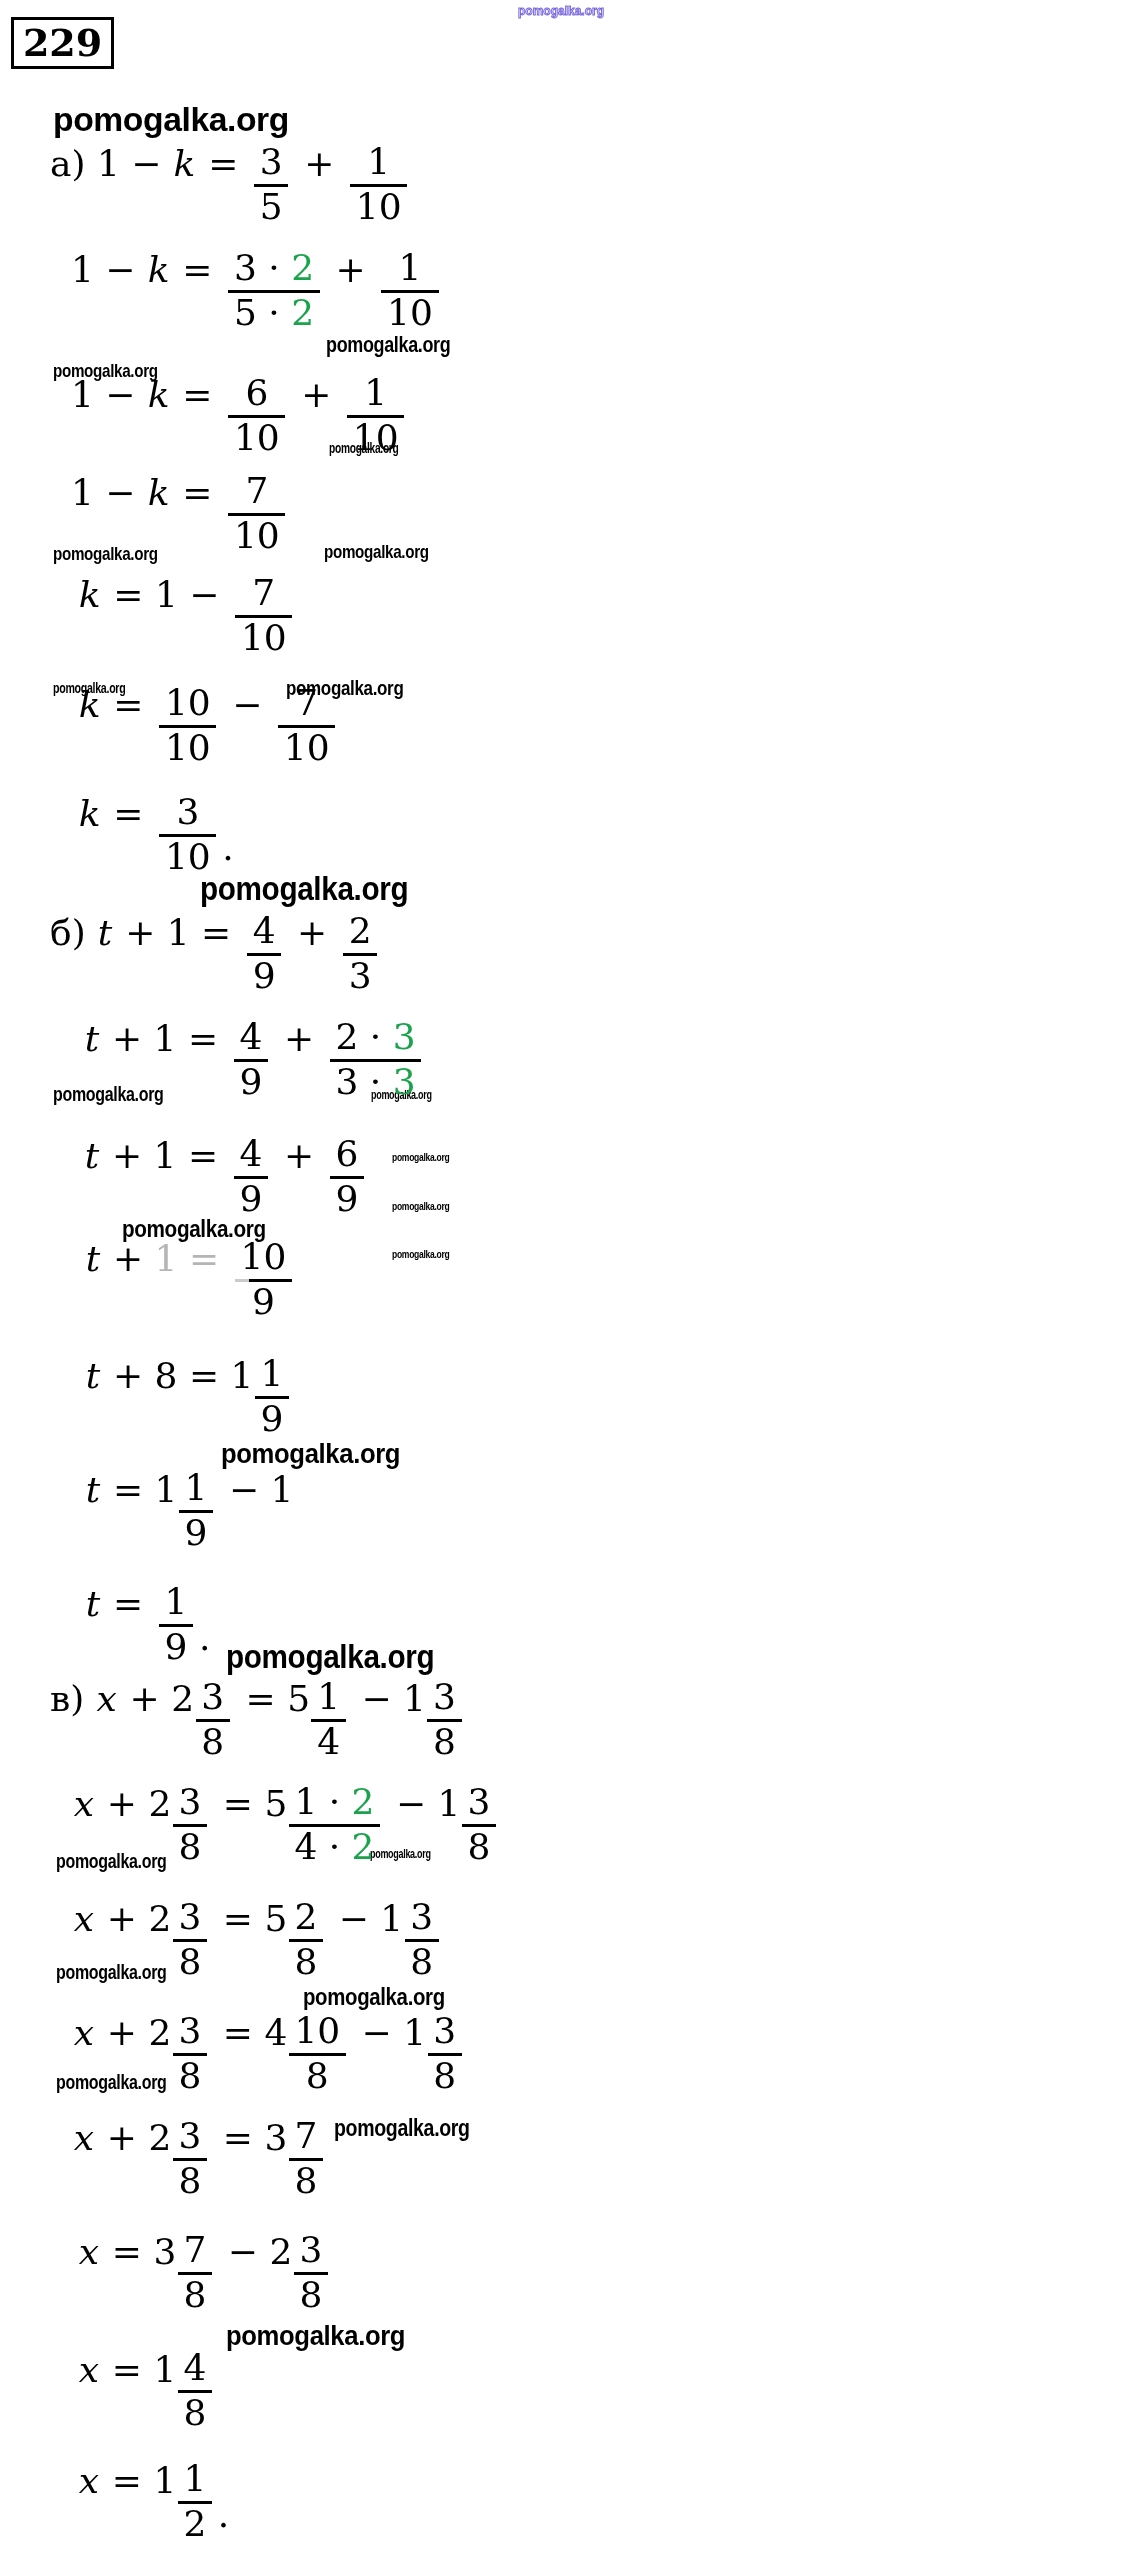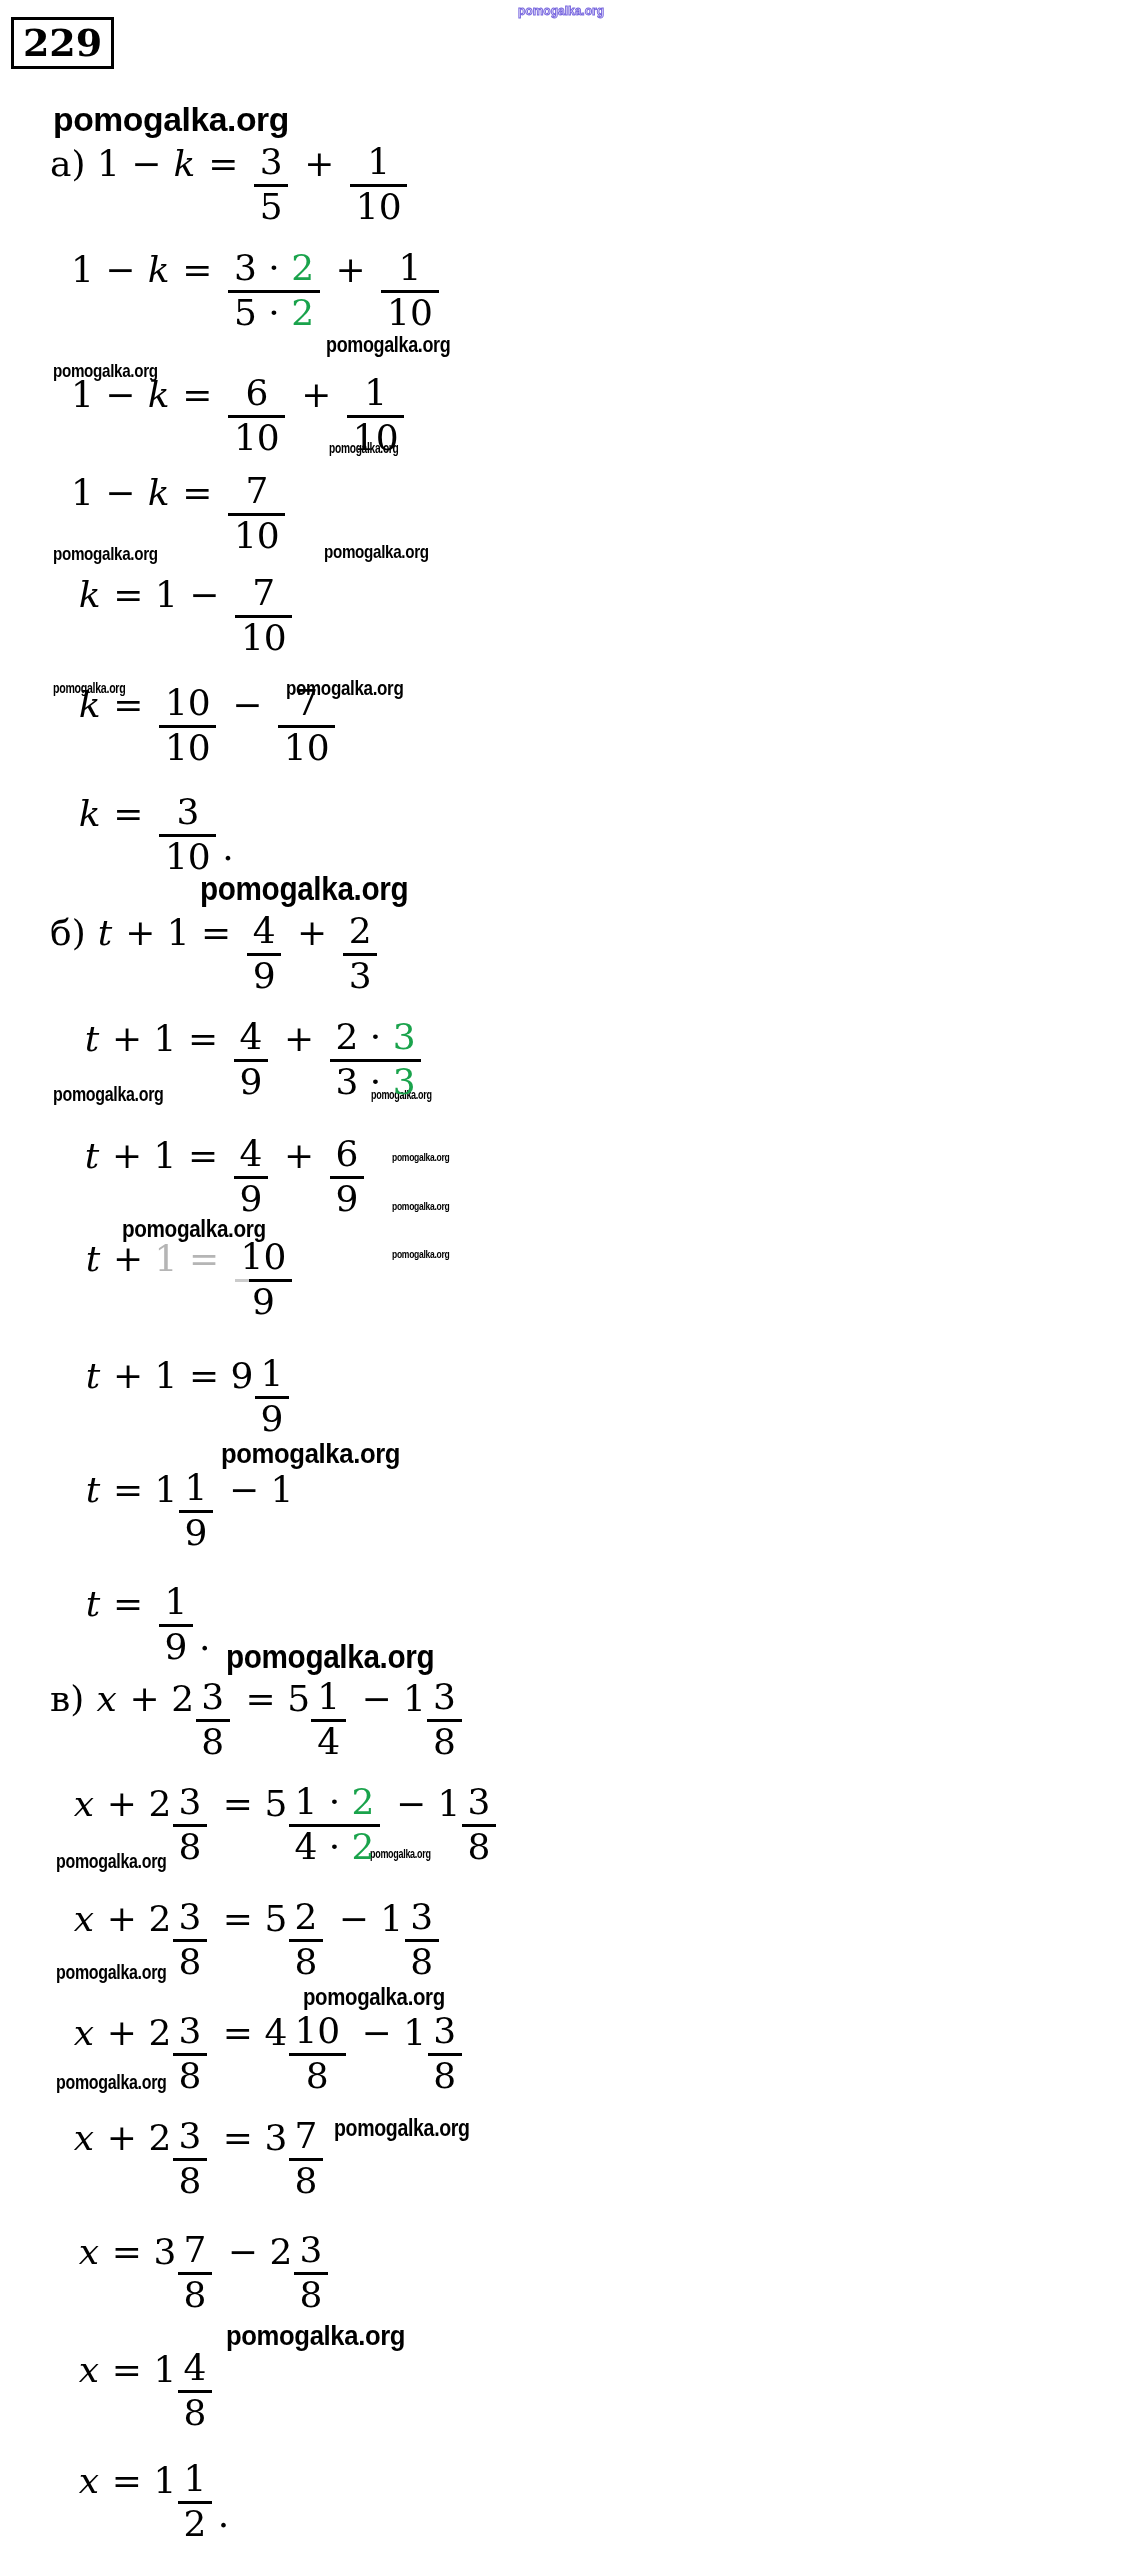--- a/index.html
+++ b/index.html
@@ -95,21 +95,21 @@
     <div class="eq-row" style="left: 71px; top: 250px;"><span class="txt">1 − </span><span class="var">k</span><span class="txt"> = </span><span class="frac"><span class="num"><span>3 · </span><span class="green">2</span></span><span class="den"><span>5 · </span><span class="green">2</span></span></span><span class="txt"> + </span><span class="frac"><span class="num">1</span><span class="den">10</span></span></div>
     <div class="eq-row" style="left: 71px; top: 375px;"><span class="txt">1 − </span><span class="var">k</span><span class="txt"> = </span><span class="frac"><span class="num">6</span><span class="den">10</span></span><span class="txt"> + </span><span class="frac"><span class="num">1</span><span class="den">10</span></span></div>
     <div class="eq-row" style="left: 71px; top: 473px;"><span class="txt">1 − </span><span class="var">k</span><span class="txt"> = </span><span class="frac"><span class="num">7</span><span class="den">10</span></span></div>
     <div class="eq-row" style="left: 78px; top: 575px;"><span class="var">k</span><span class="txt"> = 1 − </span><span class="frac"><span class="num">7</span><span class="den">10</span></span></div>
     <div class="eq-row" style="left: 78px; top: 685px;"><span class="var">k</span><span class="txt"> = </span><span class="frac"><span class="num">10</span><span class="den">10</span></span><span class="txt"> − </span><span class="frac"><span class="num">7</span><span class="den">10</span></span></div>
     <div class="eq-row" style="left: 78px; top: 794px;"><span class="var">k</span><span class="txt"> = </span><span class="frac"><span class="num">3</span><span class="den">10</span></span><span class="dot">.</span></div>
     <div class="eq-row" style="left: 50px; top: 913px;"><span class="txt">б) </span><span class="var">t</span><span class="txt"> + 1 = </span><span class="frac"><span class="num">4</span><span class="den">9</span></span><span class="txt"> + </span><span class="frac"><span class="num">2</span><span class="den">3</span></span></div>
     <div class="eq-row" style="left: 84px; top: 1019px;"><span class="var">t</span><span class="txt"> + 1 = </span><span class="frac"><span class="num">4</span><span class="den">9</span></span><span class="txt"> + </span><span class="frac"><span class="num"><span>2 · </span><span class="green">3</span></span><span class="den"><span>3 · </span><span class="green">3</span></span></span></div>
     <div class="eq-row" style="left: 84px; top: 1136px;"><span class="var">t</span><span class="txt"> + 1 = </span><span class="frac"><span class="num">4</span><span class="den">9</span></span><span class="txt"> + </span><span class="frac"><span class="num">6</span><span class="den">9</span></span></div>
     <div class="eq-row" style="left: 85px; top: 1239px;"><span class="var">t</span><span class="txt"> + </span><span class="txt faded">1</span><span class="txt faded"> = </span><span class="frac bar-faded"><span class="num">10</span><span class="den">9</span></span></div>
-    <div class="eq-row" style="left: 85px; top: 1356px;"><span class="var">t</span><span class="txt"> + 1 = 9</span><span class="frac tight"><span class="num">1</span><span class="den">9</span></span></div>
+    <div class="eq-row" style="left: 85px; top: 1356px;"><span class="var">t</span><span class="txt"> + 8 = 1</span><span class="frac tight"><span class="num">1</span><span class="den">9</span></span></div>
     <div class="eq-row" style="left: 85px; top: 1470px;"><span class="var">t</span><span class="txt"> = 1</span><span class="frac tight"><span class="num">1</span><span class="den">9</span></span><span class="txt"> − 1</span></div>
     <div class="eq-row" style="left: 85px; top: 1584px;"><span class="var">t</span><span class="txt"> = </span><span class="frac"><span class="num">1</span><span class="den">9</span></span><span class="dot">.</span></div>
     <div class="eq-row" style="left: 50px; top: 1679px;"><span class="txt">в) </span><span class="var">x</span><span class="txt"> + 2</span><span class="frac tight"><span class="num">3</span><span class="den">8</span></span><span class="txt"> = 5</span><span class="frac tight"><span class="num">1</span><span class="den">4</span></span><span class="txt"> − 1</span><span class="frac tight"><span class="num">3</span><span class="den">8</span></span></div>
     <div class="eq-row" style="left: 73px; top: 1784px;"><span class="var">x</span><span class="txt"> + 2</span><span class="frac tight"><span class="num">3</span><span class="den">8</span></span><span class="txt"> = 5</span><span class="frac tight"><span class="num"><span>1 · </span><span class="green">2</span></span><span class="den"><span>4 · </span><span class="green">2</span></span></span><span class="txt"> − 1</span><span class="frac tight"><span class="num">3</span><span class="den">8</span></span></div>
     <div class="eq-row" style="left: 73px; top: 1899px;"><span class="var">x</span><span class="txt"> + 2</span><span class="frac tight"><span class="num">3</span><span class="den">8</span></span><span class="txt"> = 5</span><span class="frac tight"><span class="num">2</span><span class="den">8</span></span><span class="txt"> − 1</span><span class="frac tight"><span class="num">3</span><span class="den">8</span></span></div>
     <div class="eq-row" style="left: 73px; top: 2013px;"><span class="var">x</span><span class="txt"> + 2</span><span class="frac tight"><span class="num">3</span><span class="den">8</span></span><span class="txt"> = 4</span><span class="frac tight"><span class="num">10</span><span class="den">8</span></span><span class="txt"> − 1</span><span class="frac tight"><span class="num">3</span><span class="den">8</span></span></div>
     <div class="eq-row" style="left: 73px; top: 2118px;"><span class="var">x</span><span class="txt"> + 2</span><span class="frac tight"><span class="num">3</span><span class="den">8</span></span><span class="txt"> = 3</span><span class="frac tight"><span class="num">7</span><span class="den">8</span></span></div>
     <div class="eq-row" style="left: 78px; top: 2232px;"><span class="var">x</span><span class="txt"> = 3</span><span class="frac tight"><span class="num">7</span><span class="den">8</span></span><span class="txt"> − 2</span><span class="frac tight"><span class="num">3</span><span class="den">8</span></span></div>
     <div class="eq-row" style="left: 78px; top: 2350px;"><span class="var">x</span><span class="txt"> = 1</span><span class="frac tight"><span class="num">4</span><span class="den">8</span></span></div>
     <div class="eq-row" style="left: 78px; top: 2461px;"><span class="var">x</span><span class="txt"> = 1</span><span class="frac tight"><span class="num">1</span><span class="den">2</span></span><span class="dot">.</span></div>

